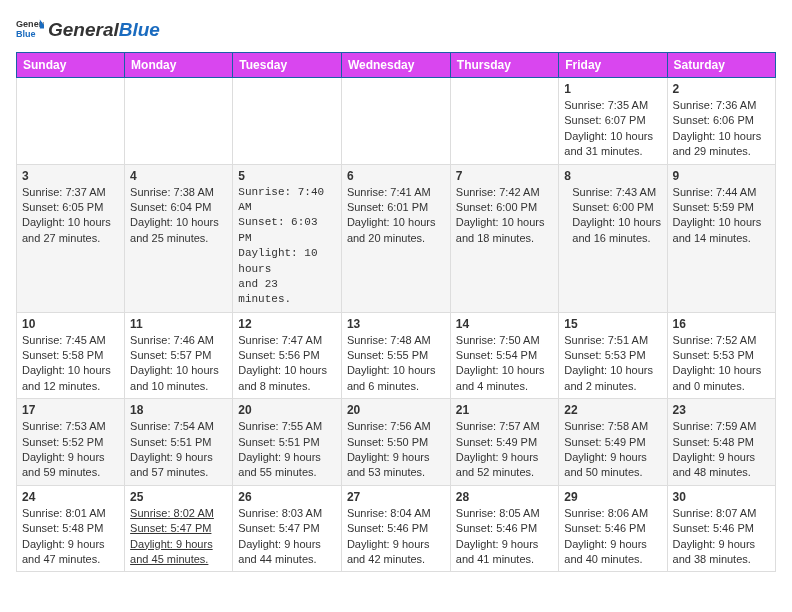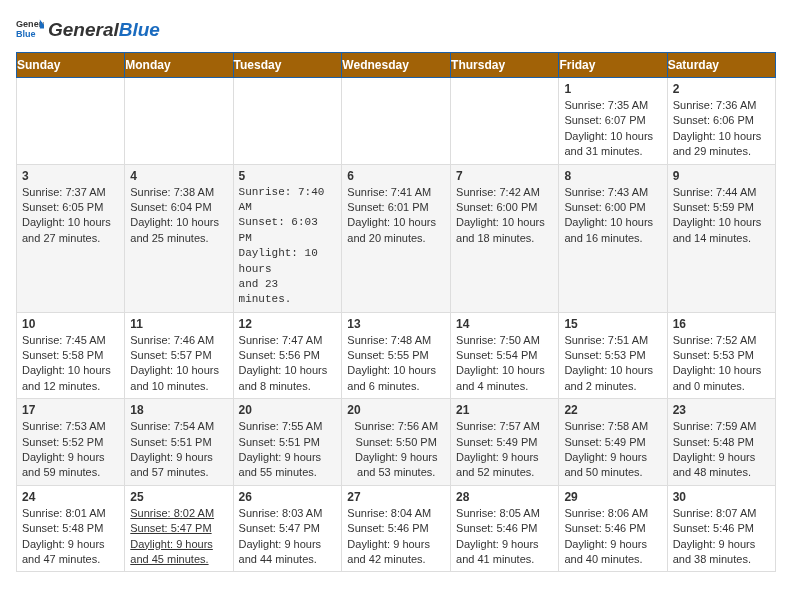--- a/index.html
+++ b/index.html
@@ -36,25 +36,25 @@
     .subtitle {
       font-size: 14px;
       color: #555;
     }
     .calendar {
       width: 100%;
       border-collapse: collapse;
       border: 1px solid #ccc;
     }
     .calendar th {
-      background-color: #a16207;
+      background-color: #d946ef;
       color: #fff;
       font-size: 12px;
       font-weight: bold;
-      padding: 5px 0;
+      padding: 5px 6px;
       text-align: left;
       border: 1px solid #1a5fa8;
     }
     .calendar td {
       vertical-align: top;
       padding: 4px 5px;
       font-size: 10px;
       color: #333;
       border: 1px solid #ddd;
       width: 110px;
@@ -172,21 +172,21 @@
         </td>
         <td>
           <span class="day-num">7</span>
           <div class="day-info" style="white-space: pre-line;">Sunrise: 7:42 AM
 Sunset: 6:00 PM
 Daylight: 10 hours
 and 18 minutes.</div>
         </td>
         <td>
           <span class="day-num">8</span>
-          <div class="day-info" style="white-space: pre-line;">Sunrise: 7:43 AM
+          <div class="day-info" style="white-space: pre-line; margin-left: 8px;">Sunrise: 7:43 AM
 Sunset: 6:00 PM
 Daylight: 10 hours
 and 16 minutes.</div>
         </td>
         <td>
           <span class="day-num">9</span>
           <div class="day-info" style="white-space: pre-line;">Sunrise: 7:44 AM
 Sunset: 5:59 PM
 Daylight: 10 hours
 and 14 minutes.</div>
@@ -260,21 +260,21 @@
         </td>
         <td>
           <span class="day-num">20</span>
           <div class="day-info" style="white-space: pre-line;">Sunrise: 7:55 AM
 Sunset: 5:51 PM
 Daylight: 9 hours
 and 55 minutes.</div>
         </td>
         <td>
           <span class="day-num">20</span>
-          <div class="day-info" style="white-space: pre-line; text-align: center;">Sunrise: 7:56 AM
+          <div class="day-info" style="white-space: pre-line;">Sunrise: 7:56 AM
 Sunset: 5:50 PM
 Daylight: 9 hours
 and 53 minutes.</div>
         </td>
         <td>
           <span class="day-num">21</span>
           <div class="day-info" style="white-space: pre-line;">Sunrise: 7:57 AM
 Sunset: 5:49 PM
 Daylight: 9 hours
 and 52 minutes.</div>

